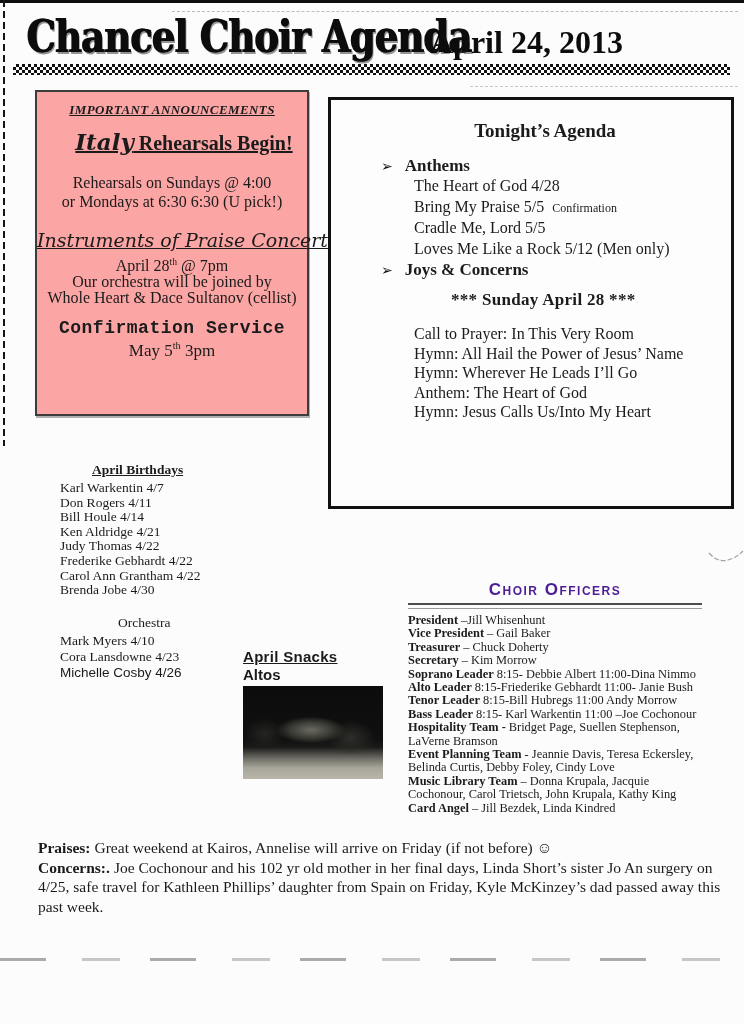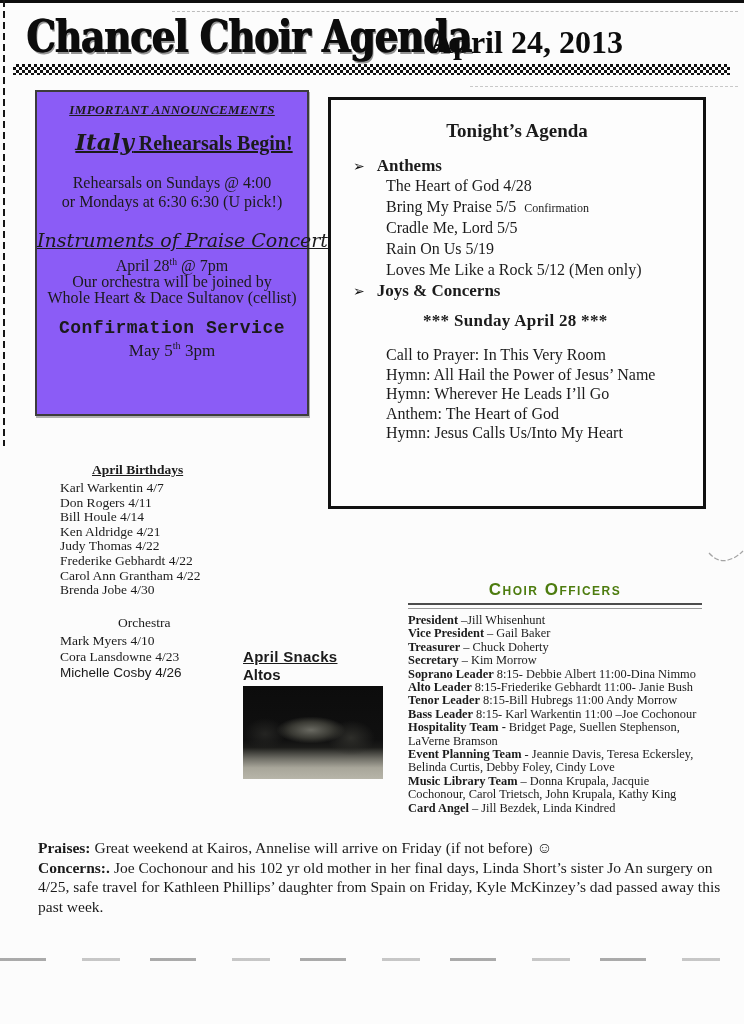--- a/index.html
+++ b/index.html
@@ -31,39 +31,39 @@
     position:absolute;left:13px;top:64px;width:717px;height:11px;
     background-image:
       linear-gradient(45deg,#111 25%,transparent 25%,transparent 75%,#111 75%),
       linear-gradient(45deg,#111 25%,transparent 25%,transparent 75%,#111 75%);
     background-size:6px 6px;background-position:0 0,3px 3px;
   }
   
   .ann-box{
     position:absolute;left:35px;top:90px;width:270px;height:322px;
     border:2px solid #3c3c3c;box-shadow:1px 2px 0 rgba(0,0,0,.3);
-    background:#8b5cf6;text-align:center;
+    background:#fca5a5;text-align:center;
   }
   .ann-line{position:absolute;width:100%;left:0;white-space:nowrap;}
   .ann-heading{top:10px;font-size:13px;font-weight:bold;font-style:italic;text-decoration:underline;letter-spacing:.4px;}
   .italy-title{top:36px;font-size:20px;font-weight:bold;text-decoration:underline;}
   .italy-script{font-family:"DejaVu Serif",serif;font-style:italic;font-size:23px;font-weight:bold;margin-left:24px;}
   .reh1{top:82px;font-size:16px;}
   .reh2{top:101px;font-size:16px;}
   .concert-title{top:137px;font-size:19px;font-style:italic;text-decoration:underline;font-family:"DejaVu Serif",serif;}
   .concert-date{top:164px;font-size:16px;}
   .concert-l2{top:181px;font-size:16px;}
   .concert-l3{top:197px;font-size:16px;}
   .conf-title{top:226px;font-size:18px;font-weight:bold;font-family:Liberation Mono, monospace;letter-spacing:.5px;}
   .conf-date{top:248px;font-size:17px;}
   sup{font-size:.6em;}
   
   .agenda-box{
     position:absolute;left:328px;top:97px;width:372px;height:406px;
-    border:3px solid #111;background:#fdfdfd;
+    border:3px solid #111;background:#fdfdfd;padding-left:28px;
   }
   .agenda-title{margin-top:20px;text-align:center;font-weight:bold;font-size:19px;}
   .bullet-row{display:flex;margin-left:22px;margin-top:14px;align-items:baseline;}
   .bullet-row .arrow{font-size:14px;margin-right:12px;color:#111;}
   .bullet-row .bullet-label{font-weight:bold;font-size:17px;}
   .anthem-list{margin-left:55px;font-size:16px;line-height:20px;}
   .small-note{font-size:12px;margin-left:8px;}
   .joys-row{margin-top:0;}
   .sunday-head{margin:10px 0 14px 92px;font-weight:bold;font-size:17px;letter-spacing:.3px;}
   .hymn-list{margin-left:55px;font-size:16px;line-height:19.5px;}
@@ -86,21 +86,21 @@
       radial-gradient(ellipse 20px 8px at 66px 46px, #cfcab8 0%, #8a8572 40%, transparent 80%),
       radial-gradient(ellipse 30px 22px at 108px 52px, #2e2e2a 0%, transparent 80%),
       radial-gradient(ellipse 26px 20px at 22px 48px, #242422 0%, transparent 80%),
       linear-gradient(180deg, #0c0c0c 0%, #101010 58%, #1b1b19 66%, #6f6e66 78%, #a8a69a 88%, #b7b5a9 100%);
     background-color:#0b0b0b;
   }
   
   .officers{position:absolute;left:408px;top:580px;width:294px;}
   .officers-head{
     text-align:center;font-family:"Liberation Sans",sans-serif;
-    font-variant:small-caps;font-size:17px;font-weight:bold;letter-spacing:1.5px;color:#4d7c0f;
+    font-variant:small-caps;font-size:17px;font-weight:bold;letter-spacing:1.5px;color:#4c1d95;
   }
   .officers-rule{margin-top:3px;height:3px;border-top:2px solid #4c4c4c;border-bottom:1px solid #9a9a9a;margin-bottom:5px;}
   .officer-list{font-size:12.4px;line-height:13.4px;}
   .officer-list b{margin-right:3px;}
   
   .footer{position:absolute;left:38px;top:838px;width:702px;font-size:15.5px;line-height:19.5px;}
   .footer b{margin-right:4px;}
 </style>
 </head>
 <body>
@@ -137,21 +137,20 @@
     <div class="agenda-title">Tonight’s Agenda</div>
 
     <div class="bullet-row">
       <span class="arrow">➢</span>
       <span class="bullet-label">Anthems</span>
     </div>
     <div class="anthem-list">
       <div><span>The Heart of God  4/28</span><span class="small-note"></span></div>
       <div><span>Bring My Praise  5/5</span><span class="small-note">Confirmation</span></div>
       <div><span>Cradle Me, Lord  5/5</span><span class="small-note"></span></div>
-      <div><span>Rain On Us  5/19</span><span class="small-note"></span></div>
       <div><span>Loves Me Like a Rock  5/12 (Men only)</span><span class="small-note"></span></div>
     </div>
 
     <div class="bullet-row joys-row">
       <span class="arrow">➢</span>
       <span class="bullet-label">Joys &amp; Concerns</span>
     </div>
 
     <div class="sunday-head">***  Sunday April 28  ***</div>
     <div class="hymn-list">

